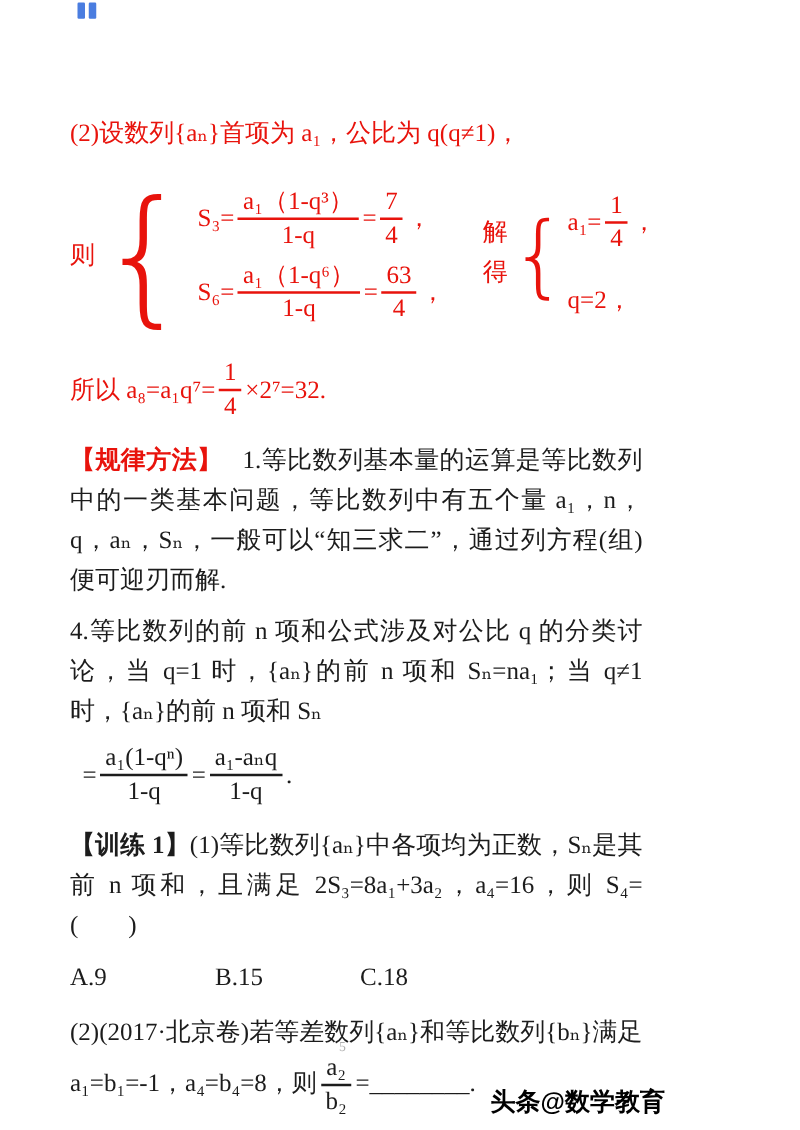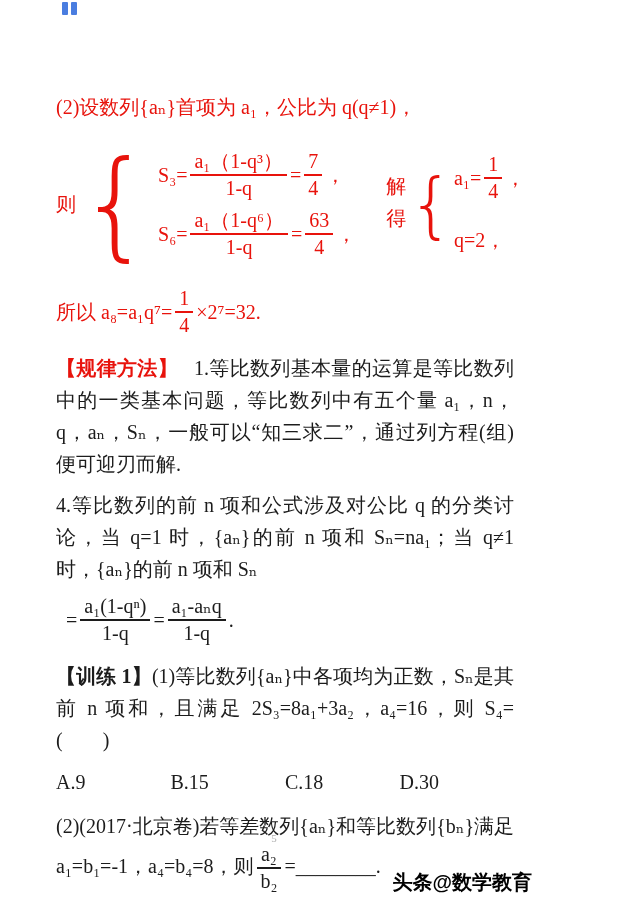--- a/index.html
+++ b/index.html
@@ -132,21 +132,20 @@
   </div>
 
   <p class="para">
     <span class="tag">【训练 1】</span><span>(1)等比数列{aₙ}中各项均为正数，Sₙ是其前 n 项和，且满足 2S₃=8a₁+3a₂，a₄=16，则 S₄=(　　)</span>
   </p>
 
   <div class="options">
     <span>A.9</span>
     <span>B.15</span>
     <span>C.18</span>
-    <span>D.30</span>
   </div>
 
   <p class="para">
     <span>(2)(2017·北京卷)若等差数列{aₙ}和等比数列{bₙ}满足 a₁=b₁=-1，a₄=b₄=8，则</span><span class="frac blank-frac">
         <span class="fnum">a₂</span>
         <span class="fden">b₂</span>
       </span><span>=________.</span>
   </p>
 
   <p class="para red">

